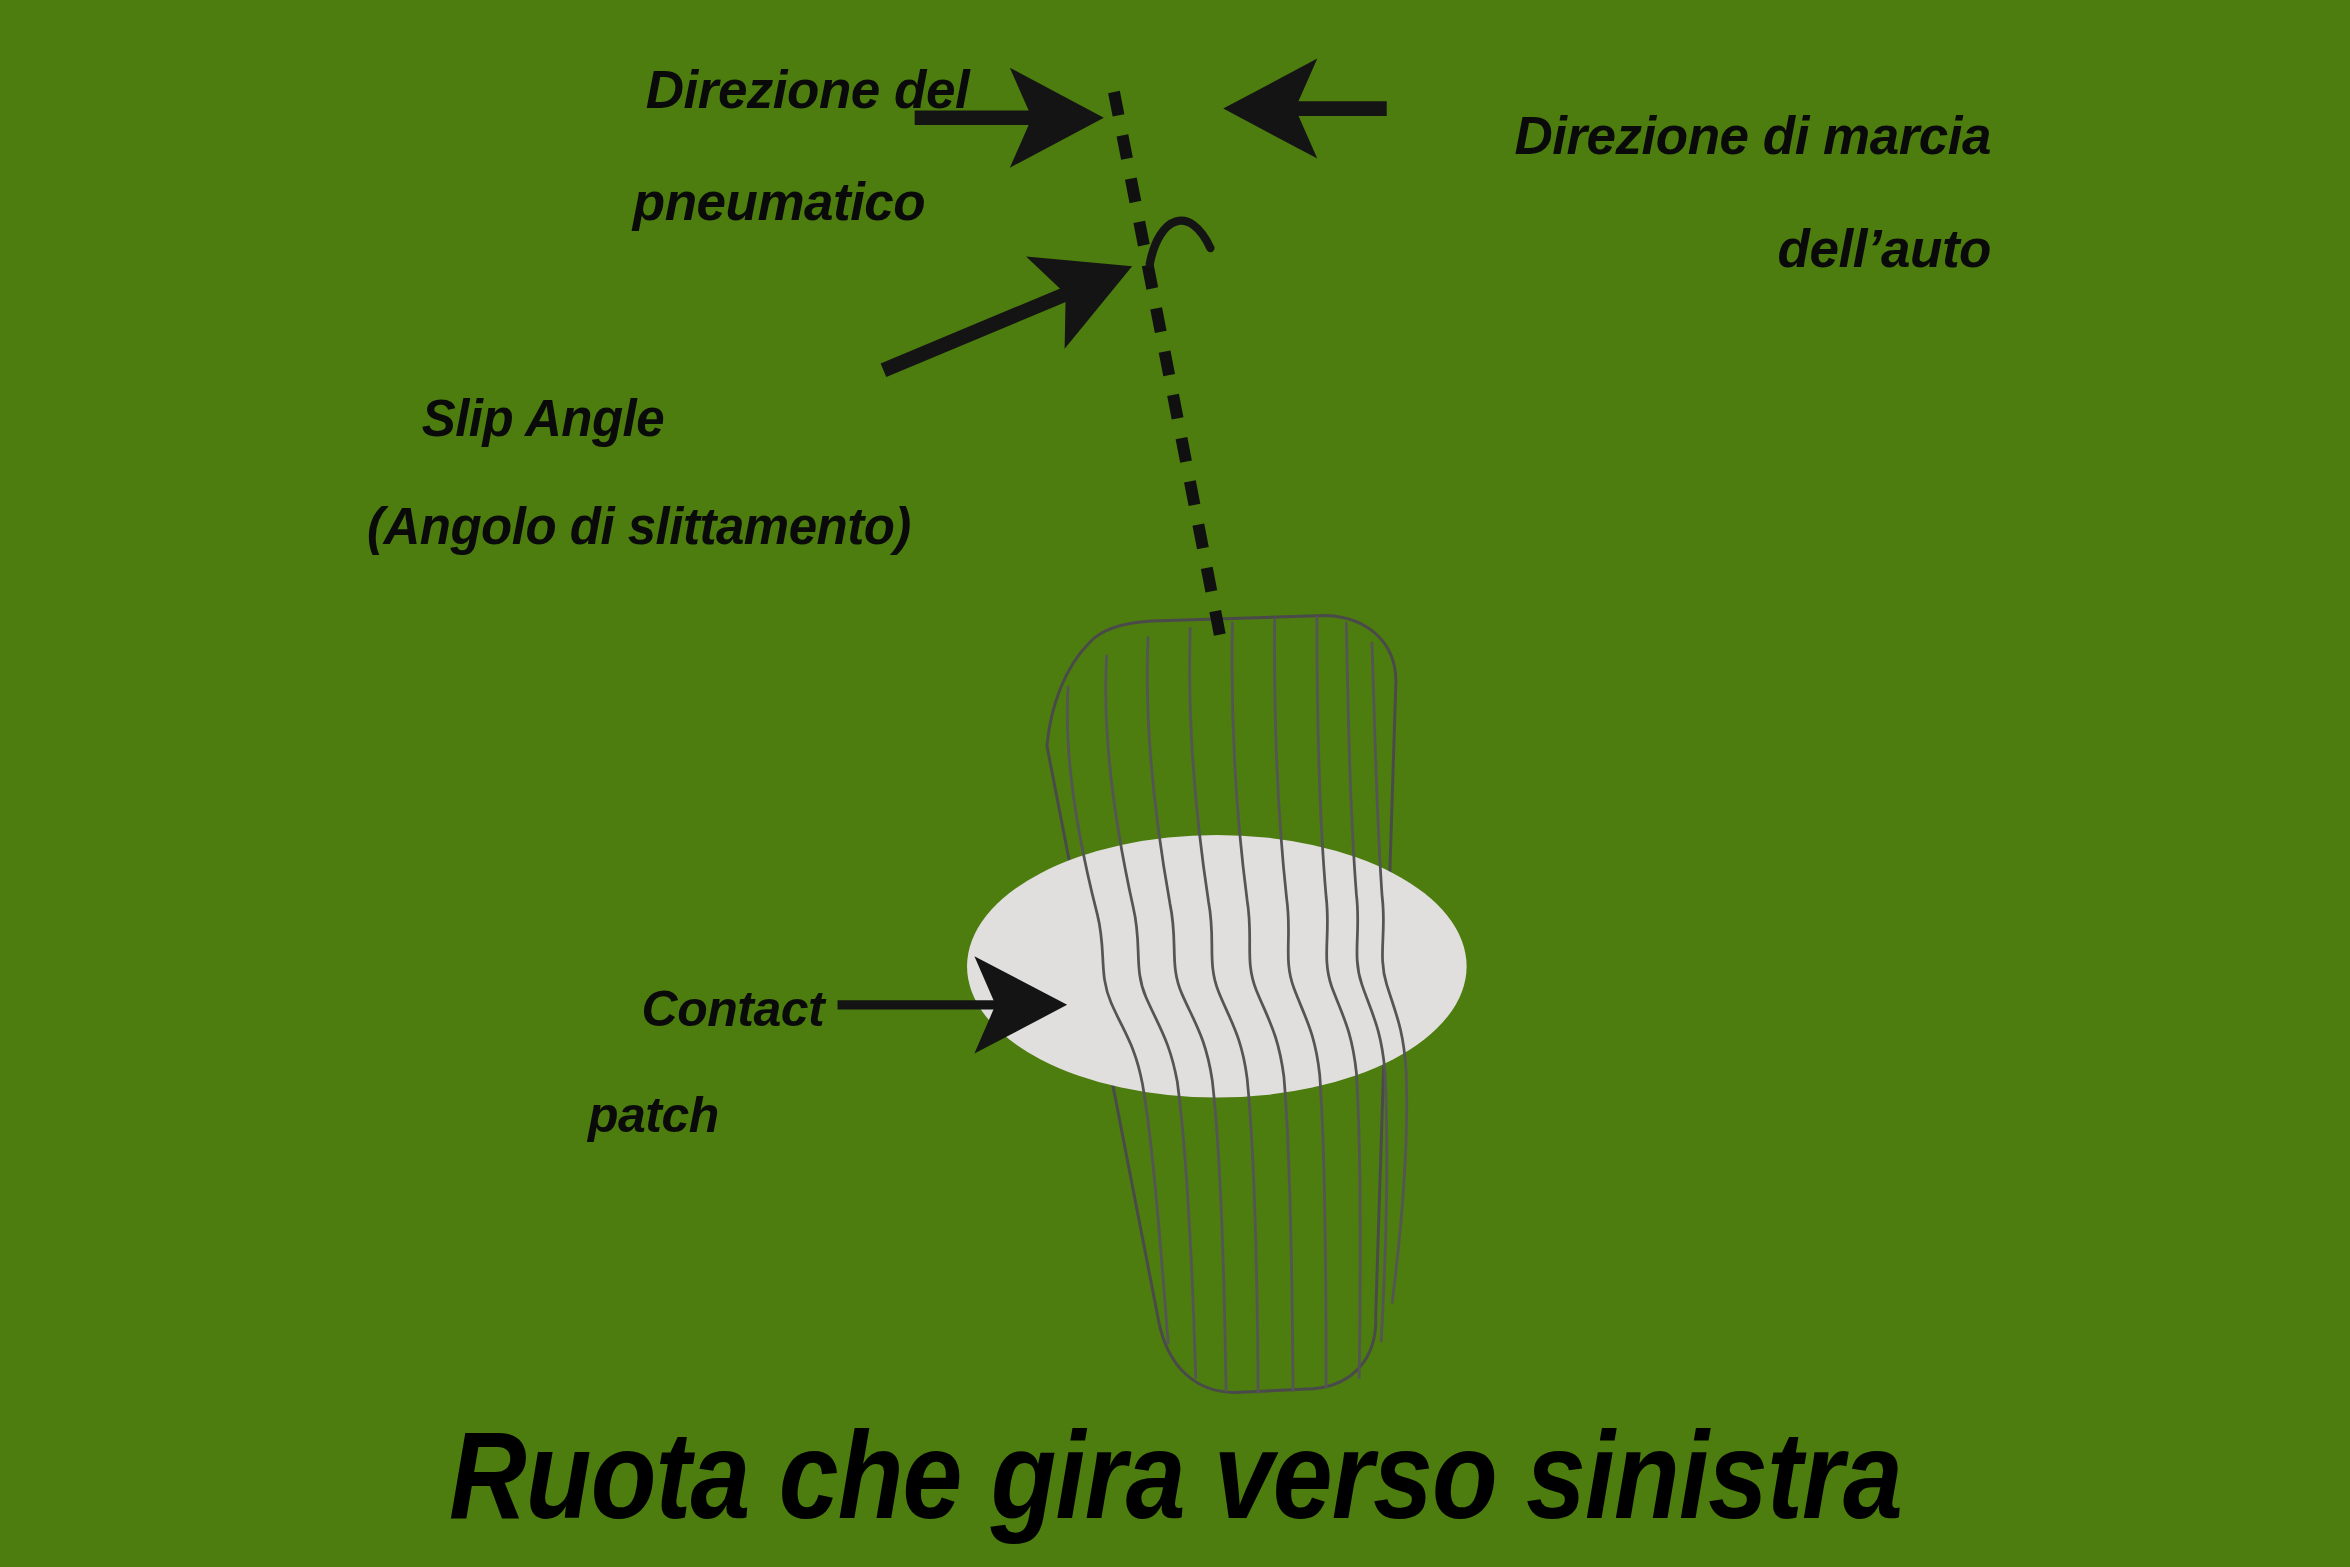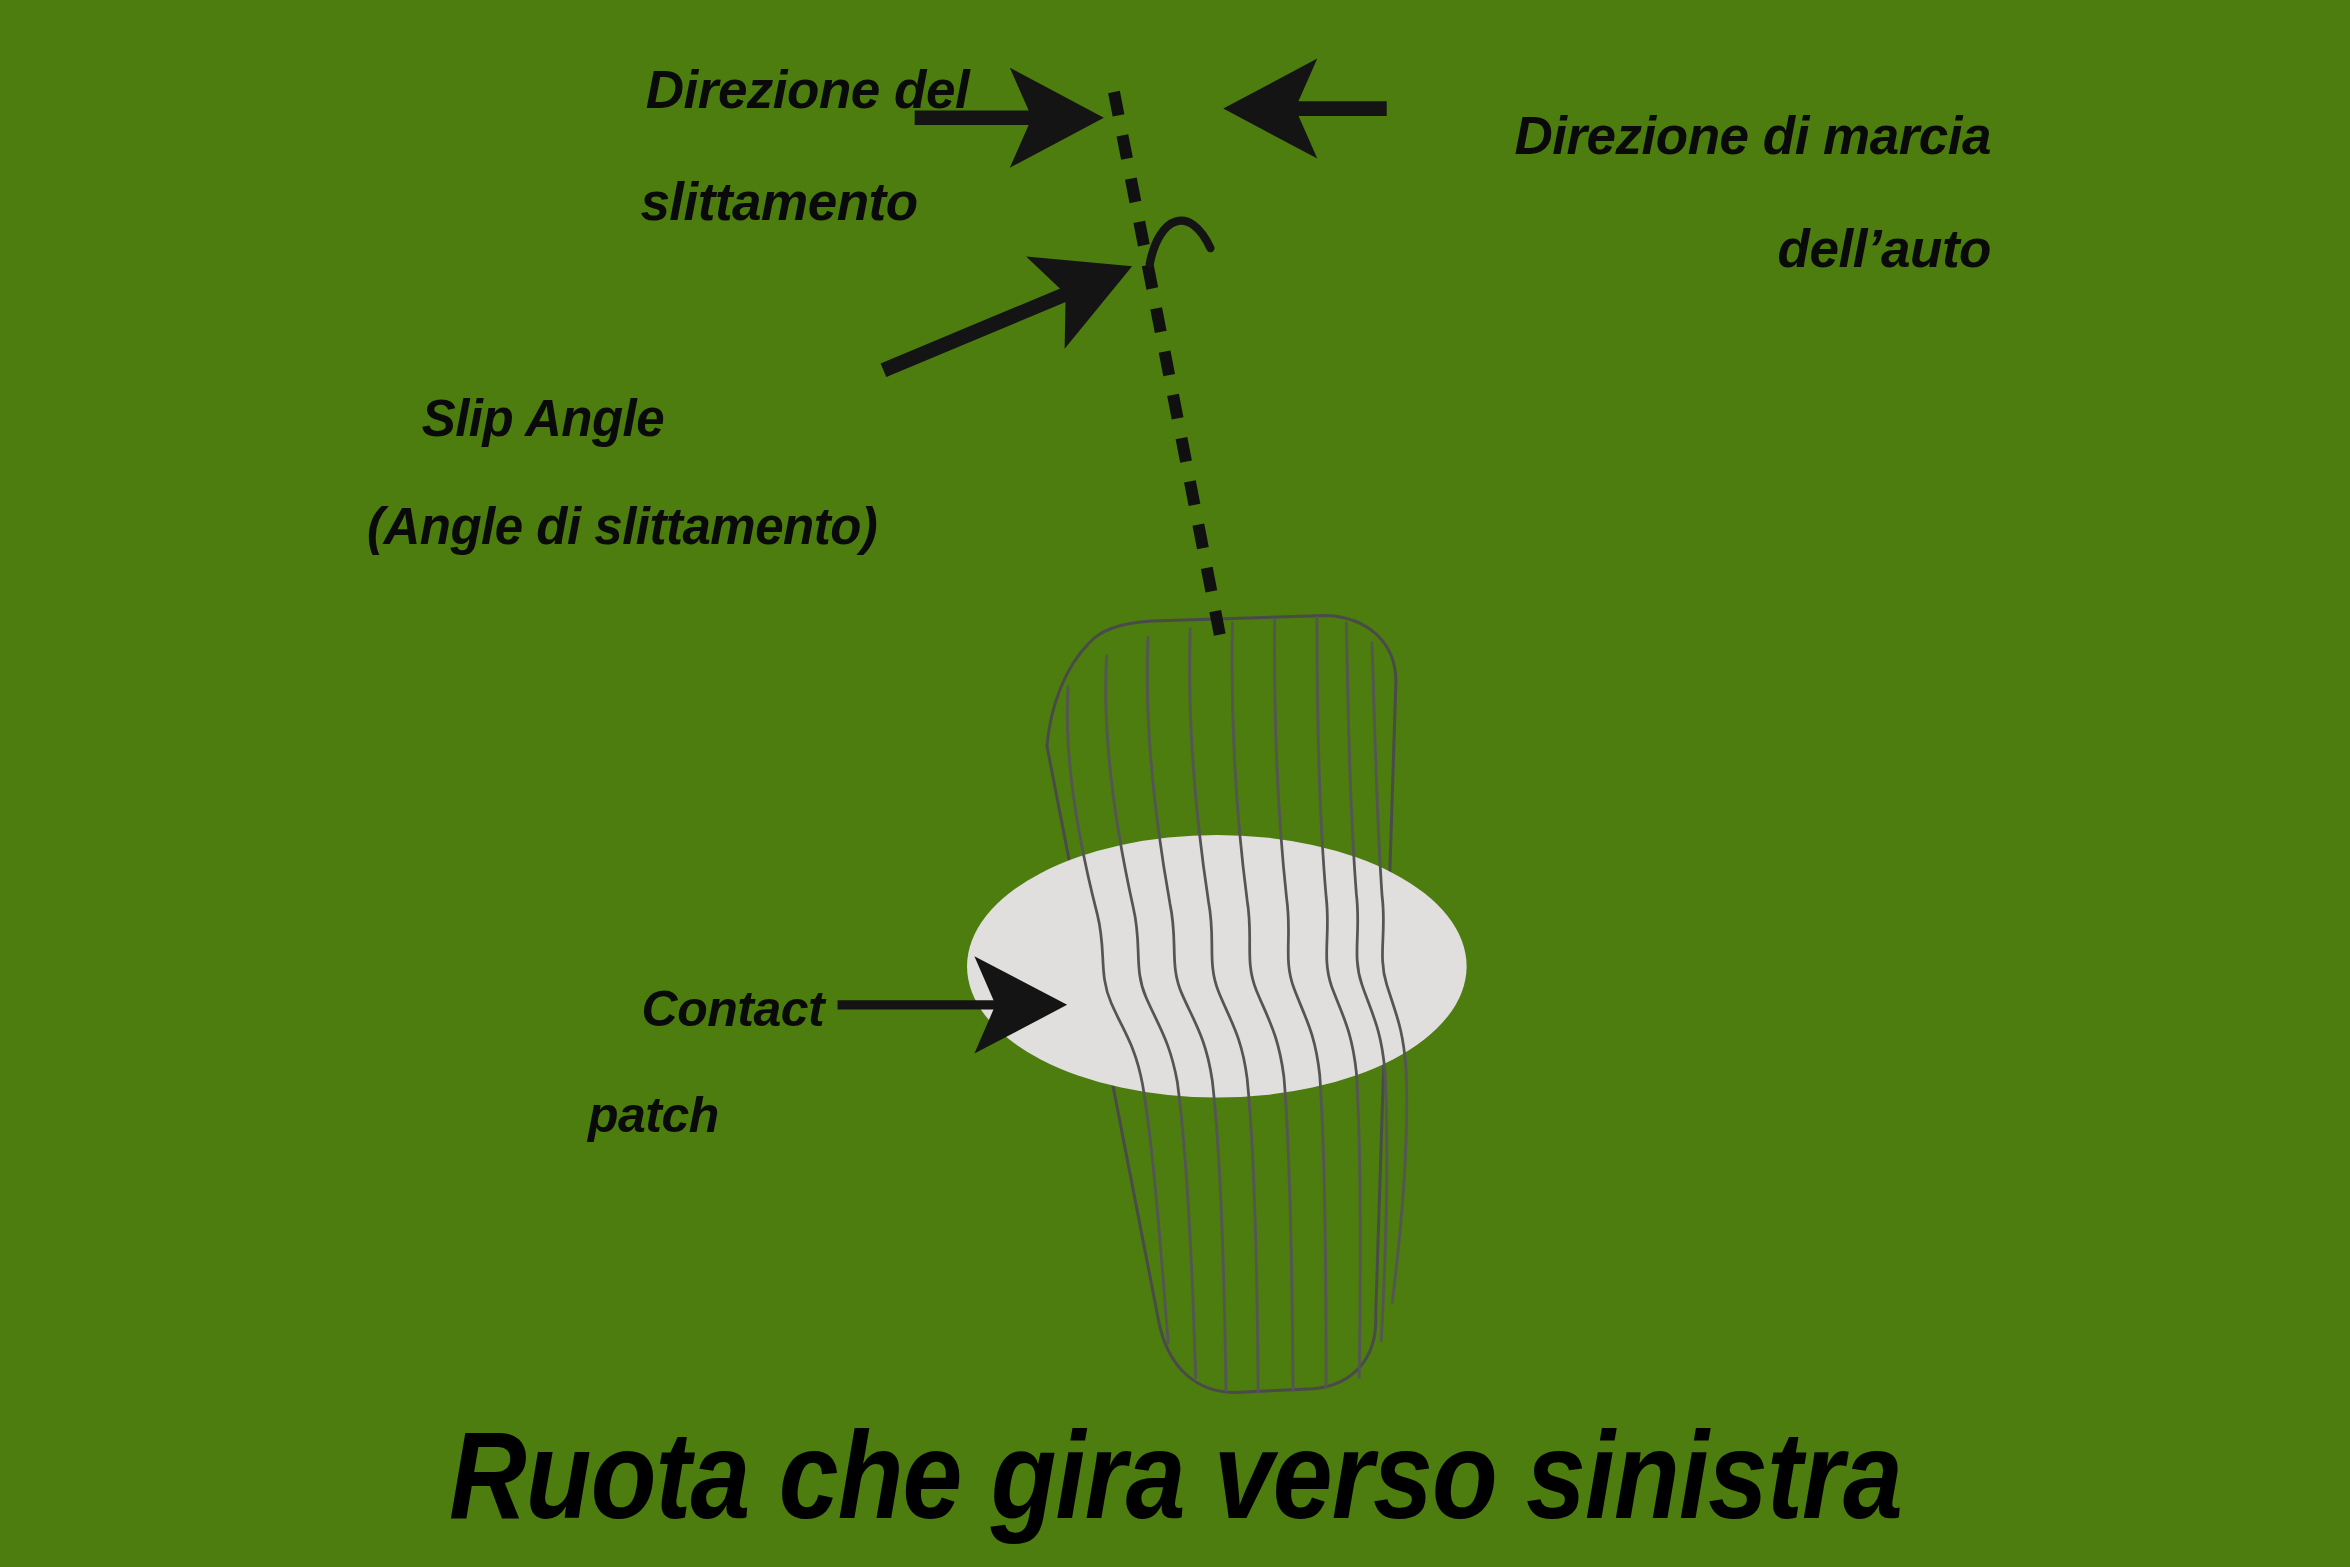--- a/index.html
+++ b/index.html
@@ -172,31 +172,31 @@
 
     <line x1="1510" y1="118" x2="1348" y2="118" stroke="#141414" stroke-width="16" marker-end="url(#arrowhead-l)"></line>
 
     <line x1="962" y1="403" x2="1218" y2="296" stroke="#141414" stroke-width="16" marker-end="url(#arrowhead-r)"></line>
 
     <line x1="912" y1="1094" x2="1148" y2="1094" stroke="#141414" stroke-width="10" marker-end="url(#arrowhead-thin)"></line>
   </svg>
 
   <div class="lbl" id="label-tire-direction">
     <span>Direzione del</span>
-    <span class="line2">slittamento</span>
+    <span class="line2">pneumatico</span>
   </div>
 
   <div class="lbl" id="label-car-direction">
     <span>Direzione di marcia</span>
     <span class="line2">dell’auto</span>
   </div>
 
   <div class="lbl" id="label-slip-angle">
     <span>Slip Angle</span>
-    <span class="line2">(Angle di slittamento)</span>
+    <span class="line2">(Angolo di slittamento)</span>
   </div>
 
   <div class="lbl" id="label-contact-patch">
     <span>Contact</span>
     <span class="line2">patch</span>
   </div>
 
   <div id="caption-bottom">Ruota che gira verso sinistra</div>
 
 </div>

